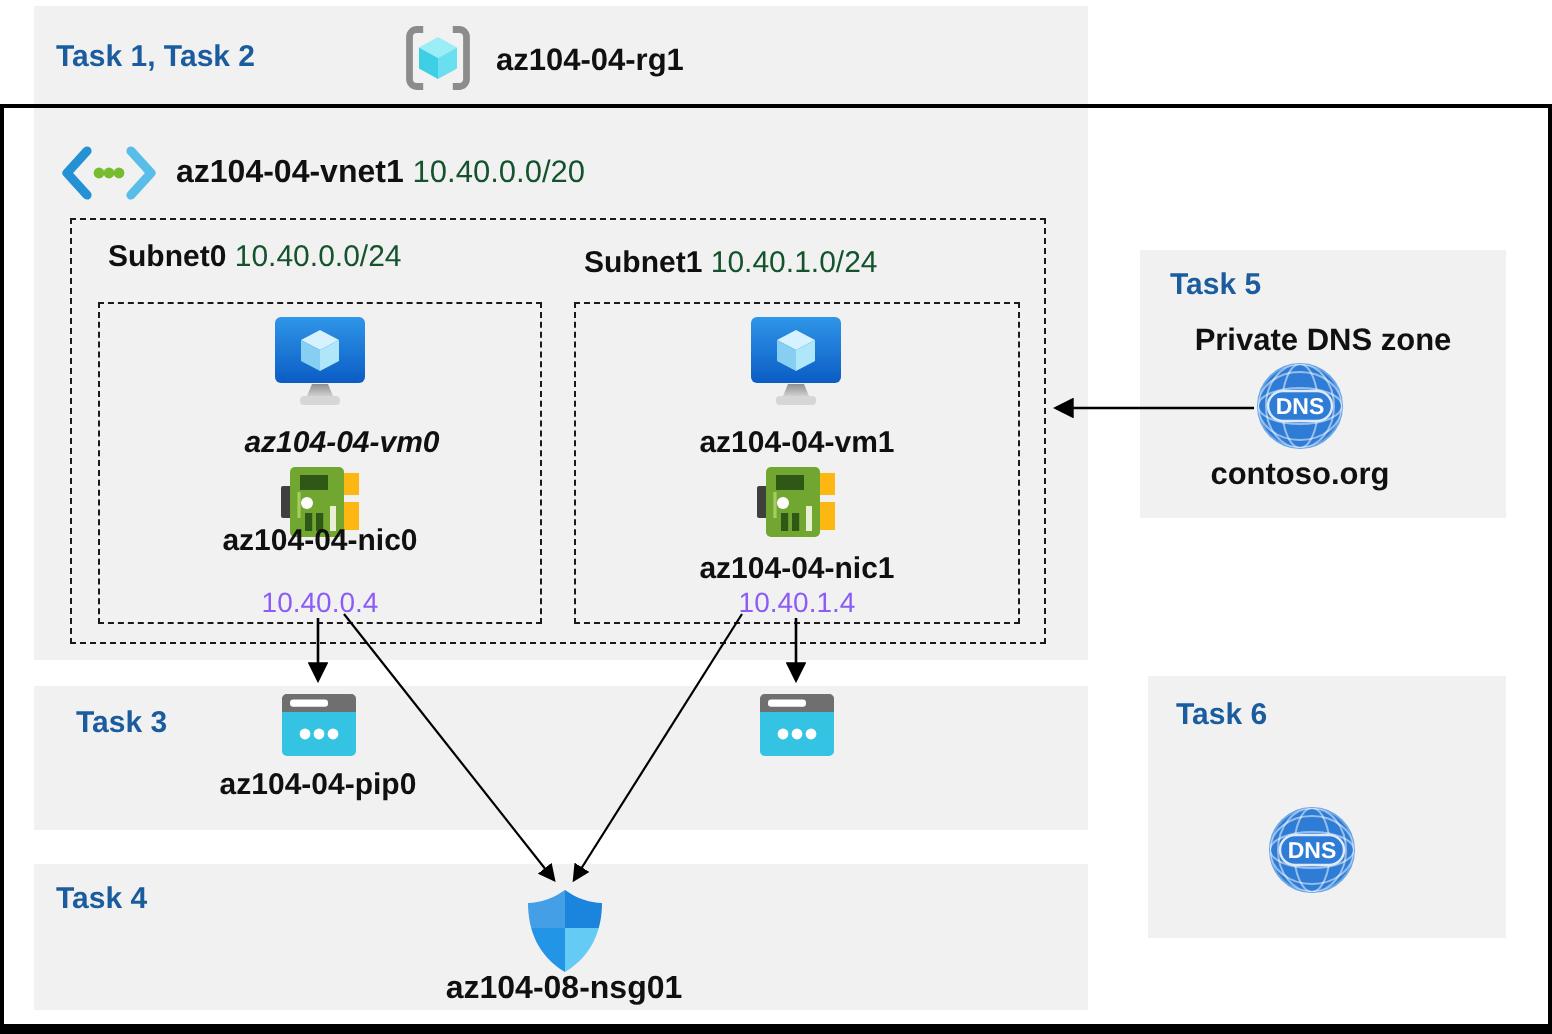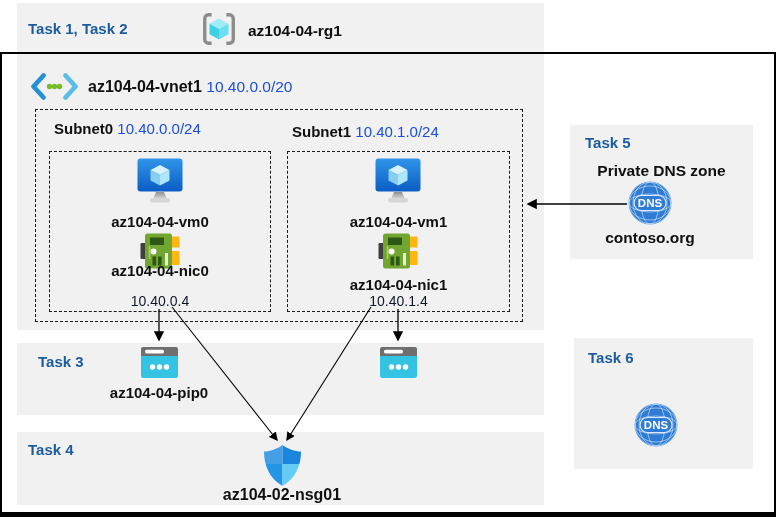--- a/index.html
+++ b/index.html
@@ -5,24 +5,24 @@
   html,body{margin:0;padding:0;}
   body{
     width:776px;height:517px;position:relative;background:#ffffff;
     font-family:"Liberation Sans",sans-serif;overflow:hidden;
     -webkit-font-smoothing:antialiased;
   }
   .abs{position:absolute;}
   .band{background:#f1f1f1;}
   .tasklbl{font-weight:bold;font-size:15px;color:#1b5c9e;white-space:nowrap;}
   .name{font-weight:bold;font-size:15px;color:#101010;white-space:nowrap;}
-  .cidr{font-weight:normal;color:#1d4ed8;}
+  .cidr{font-weight:normal;color:#14532d;}
   .center{text-align:center;}
   .dashed{border:1.5px dashed #1a1a1a;}
-  .ip{font-size:14px;color:#0f172a;}
+  .ip{font-size:14px;color:#8b5cf6;}
   #main-border{
     left:0;top:52px;width:776px;height:465px;box-sizing:border-box;
     border:2px solid #000;border-bottom-width:5px;background:transparent;
   }
   svg text{font-family:"Liberation Sans",sans-serif;}
   #arrow-overlay{left:0;top:0;width:776px;height:517px;pointer-events:none;}
 </style>
 </head>
 <body>
 
@@ -85,21 +85,21 @@
         </linearGradient>
       </defs>
       <rect x="1.5" y="0.5" width="45" height="33" rx="3" fill="url(#vmg0)"></rect>
       <polygon points="24,7 33.5,12 24,17 14.5,12" fill="#d6f2fe"></polygon>
       <polygon points="14.5,12 24,17 24,27.5 14.5,22.5" fill="#86cff2"></polygon>
       <polygon points="33.5,12 24,17 24,27.5 33.5,22.5" fill="#b0e6fa"></polygon>
       <polygon points="20,34 28,34 30.5,40 17.5,40" fill="url(#stg0)"></polygon>
       <rect x="14" y="40" width="20" height="4.5" rx="2" fill="#d6d6d6"></rect>
     </svg>
   </span>
-  <div class="abs name center" style="left:32px;top:159px;width:222px;">az104-04-vm0</div>
+  <div class="abs name center" style="left:43px;top:159px;width:222px;font-style:italic;">az104-04-vm0</div>
   <span class="abs" style="left:123px;top:177px;">
     <svg width="40" height="41" viewBox="0 0 40 41">
       <rect x="0.5" y="12" width="5.5" height="16" rx="1" fill="#3f3f3f"></rect>
       <rect x="32" y="5.5" width="7.5" height="11" fill="#fdb713"></rect>
       <rect x="32" y="20" width="7.5" height="14" fill="#fdb713"></rect>
       <rect x="5" y="2.5" width="27" height="35" rx="2.5" fill="#71a730"></rect>
       <rect x="10" y="6.5" width="14" height="7.5" fill="#2f5716"></rect>
       <path d="M9.5,28 V15" stroke="#a6cc62" stroke-width="1.6" fill="none"></path>
       <circle cx="13.5" cy="20.5" r="3" fill="#ffffff"></circle>
       <rect x="12.5" y="25.5" width="3.6" height="9" fill="#2f5716"></rect>
@@ -184,21 +184,21 @@
         </clipPath>
       </defs>
       <g clip-path="url(#shc)">
         <rect x="0" y="0" width="20.5" height="20" fill="#459fe6"></rect>
         <rect x="20.5" y="0" width="21" height="20" fill="#1b84dc"></rect>
         <rect x="0" y="20" width="20.5" height="23" fill="#2395e6"></rect>
         <rect x="20.5" y="20" width="21" height="23" fill="#64cbf4"></rect>
       </g>
     </svg>
   </span>
-  <div class="abs name center" style="left:190px;top:54px;width:150px;font-size:16px;">az104-02-nsg01</div>
+  <div class="abs name center" style="left:190px;top:54px;width:150px;font-size:16px;">az104-08-nsg01</div>
 </div>
 
 <div class="abs band" style="left:570px;top:125px;width:183px;height:134px;">
   <div class="abs tasklbl" style="left:15px;top:9px;">Task 5</div>
   <div class="abs name center" style="left:0;top:37px;width:183px;font-size:15.5px;">Private DNS zone</div>
   <span class="abs" style="left:58px;top:56px;">
     <svg width="44" height="44" viewBox="0 0 44 44">
       <defs>
           <clipPath id="d5c">
             <circle cx="22" cy="22" r="21"></circle>

